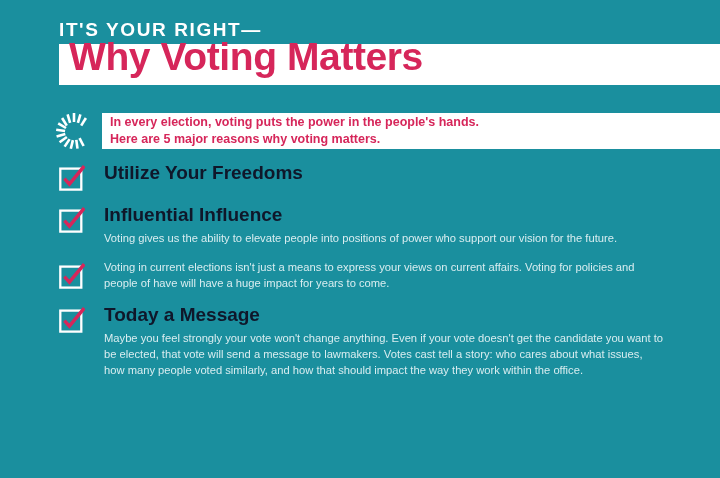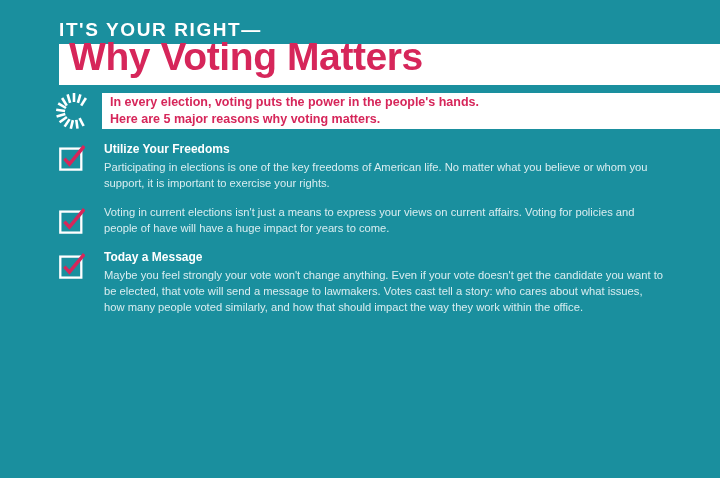--- a/index.html
+++ b/index.html
@@ -52,21 +52,21 @@
     font-size: 39px;
     font-weight: bold;
     letter-spacing: -0.4px;
     line-height: 1;
     white-space: nowrap;
   }
 
   
   .intro {
     position: relative;
-    margin-top: 8px;
+    margin-top: 28px;
     height: 28px;
   }
   .burst {
     position: absolute;
     left: 42px;
     top: -2px;
     width: 40px;
     height: 40px;
   }
   .intro-band {
@@ -103,22 +103,22 @@
     flex: 0 0 auto;
     width: 26px;
     height: 26px;
     margin-top: 3px;
   }
   .item-body {
     padding-left: 19px;
   }
   .item-title {
     margin: 0 0 4px 0;
-    color: #ffffff;
-    font-size: 12px;
+    color: #0f172a;
+    font-size: 19px;
     font-weight: bold;
     line-height: 1.2;
   }
   .item-desc {
     margin: 0;
     color: #d9edf0;
     font-size: 11.2px;
     font-weight: normal;
     line-height: 1.42;
     max-width: 560px;
@@ -169,24 +169,35 @@
 
     <li class="item">
       <span class="checkbox">
         <svg viewBox="0 0 26 26" width="26" height="26" aria-hidden="true">
           <rect x="1.3" y="3.6" width="21" height="21" fill="none" stroke="#ffffff" stroke-width="2.3"></rect>
           <path d="M5.4 13.6 L10.4 19.2 L25.2 1.2" fill="none" stroke="#d6265a" stroke-width="3.4" stroke-linecap="butt" stroke-linejoin="miter"></path>
         </svg>
       </span>
       <div class="item-body">
         <h2 class="item-title">Utilize Your Freedoms</h2>
-        <p class="item-desc">Participating in elections is one of the key freedoms of American life. No matter what you believe or whom you support, it is important to exercise your rights.</p>
-      </div>
-    </li>
-
+      </div>
+    </li>
+
+    <li class="item">
+      <span class="checkbox">
+        <svg viewBox="0 0 26 26" width="26" height="26" aria-hidden="true">
+          <rect x="1.3" y="3.6" width="21" height="21" fill="none" stroke="#ffffff" stroke-width="2.3"></rect>
+          <path d="M5.4 13.6 L10.4 19.2 L25.2 1.2" fill="none" stroke="#d6265a" stroke-width="3.4" stroke-linecap="butt" stroke-linejoin="miter"></path>
+        </svg>
+      </span>
+      <div class="item-body">
+        <h2 class="item-title">Influential Influence</h2>
+        <p class="item-desc wide">Voting gives us the ability to elevate people into positions of power who support our vision for the future.</p>
+      </div>
+    </li>
 
     <li class="item">
       <span class="checkbox">
         <svg viewBox="0 0 26 26" width="26" height="26" aria-hidden="true">
           <rect x="1.3" y="3.6" width="21" height="21" fill="none" stroke="#ffffff" stroke-width="2.3"></rect>
           <path d="M5.4 13.6 L10.4 19.2 L25.2 1.2" fill="none" stroke="#d6265a" stroke-width="3.4" stroke-linecap="butt" stroke-linejoin="miter"></path>
         </svg>
       </span>
       <div class="item-body">
         <p class="item-desc">Voting in current elections isn't just a means to express your views on current affairs. Voting for policies and people of have will have a huge impact for years to come.</p>

